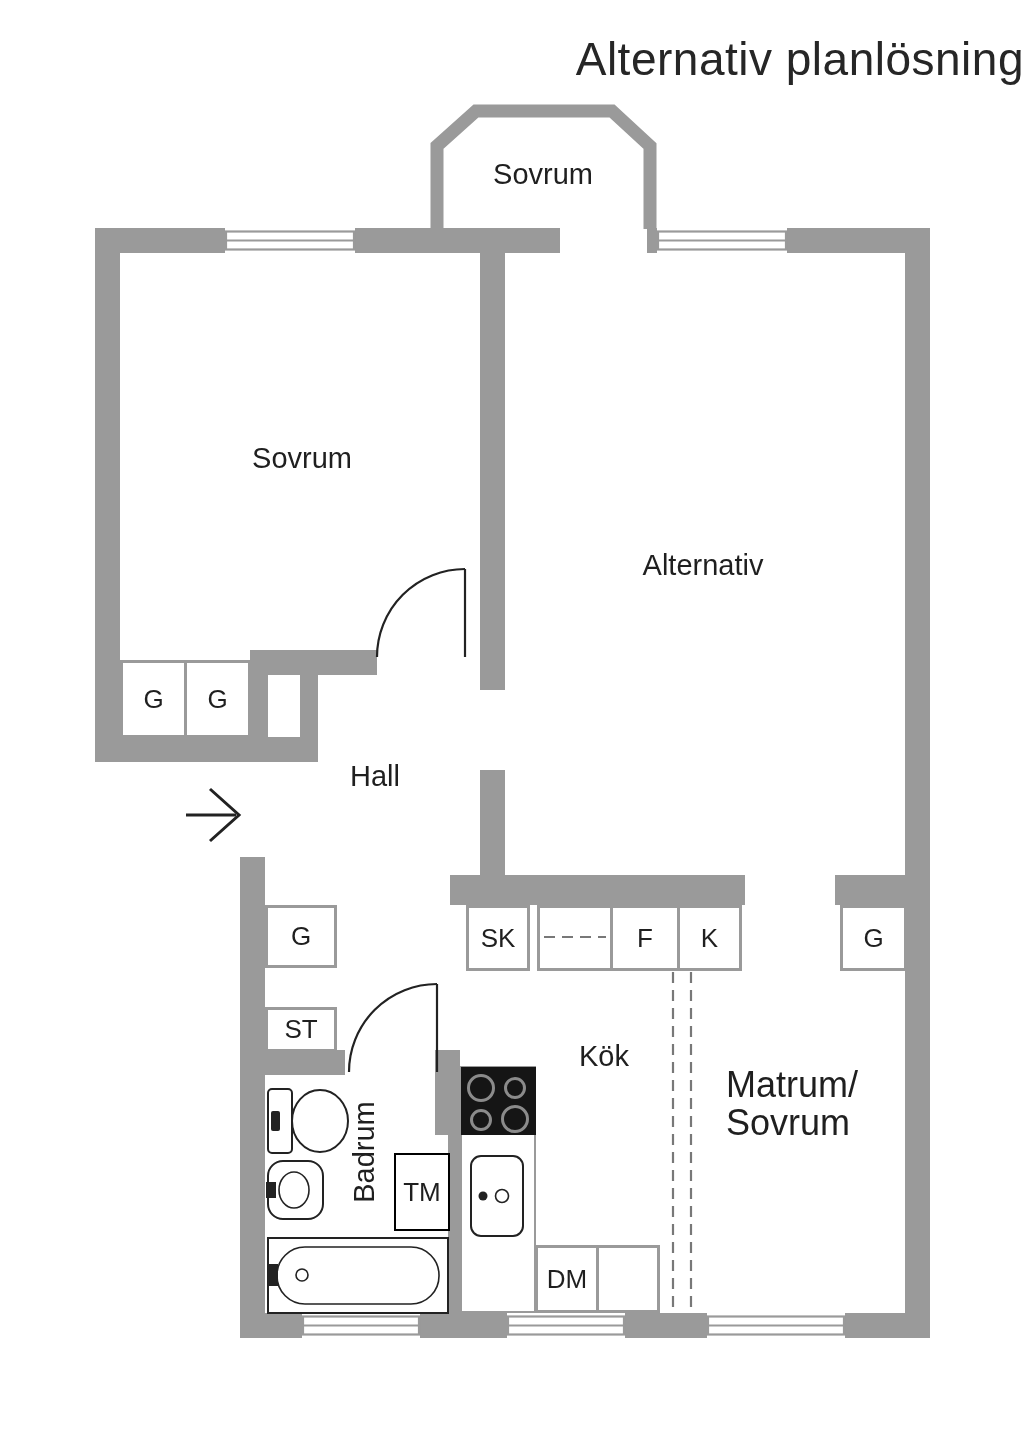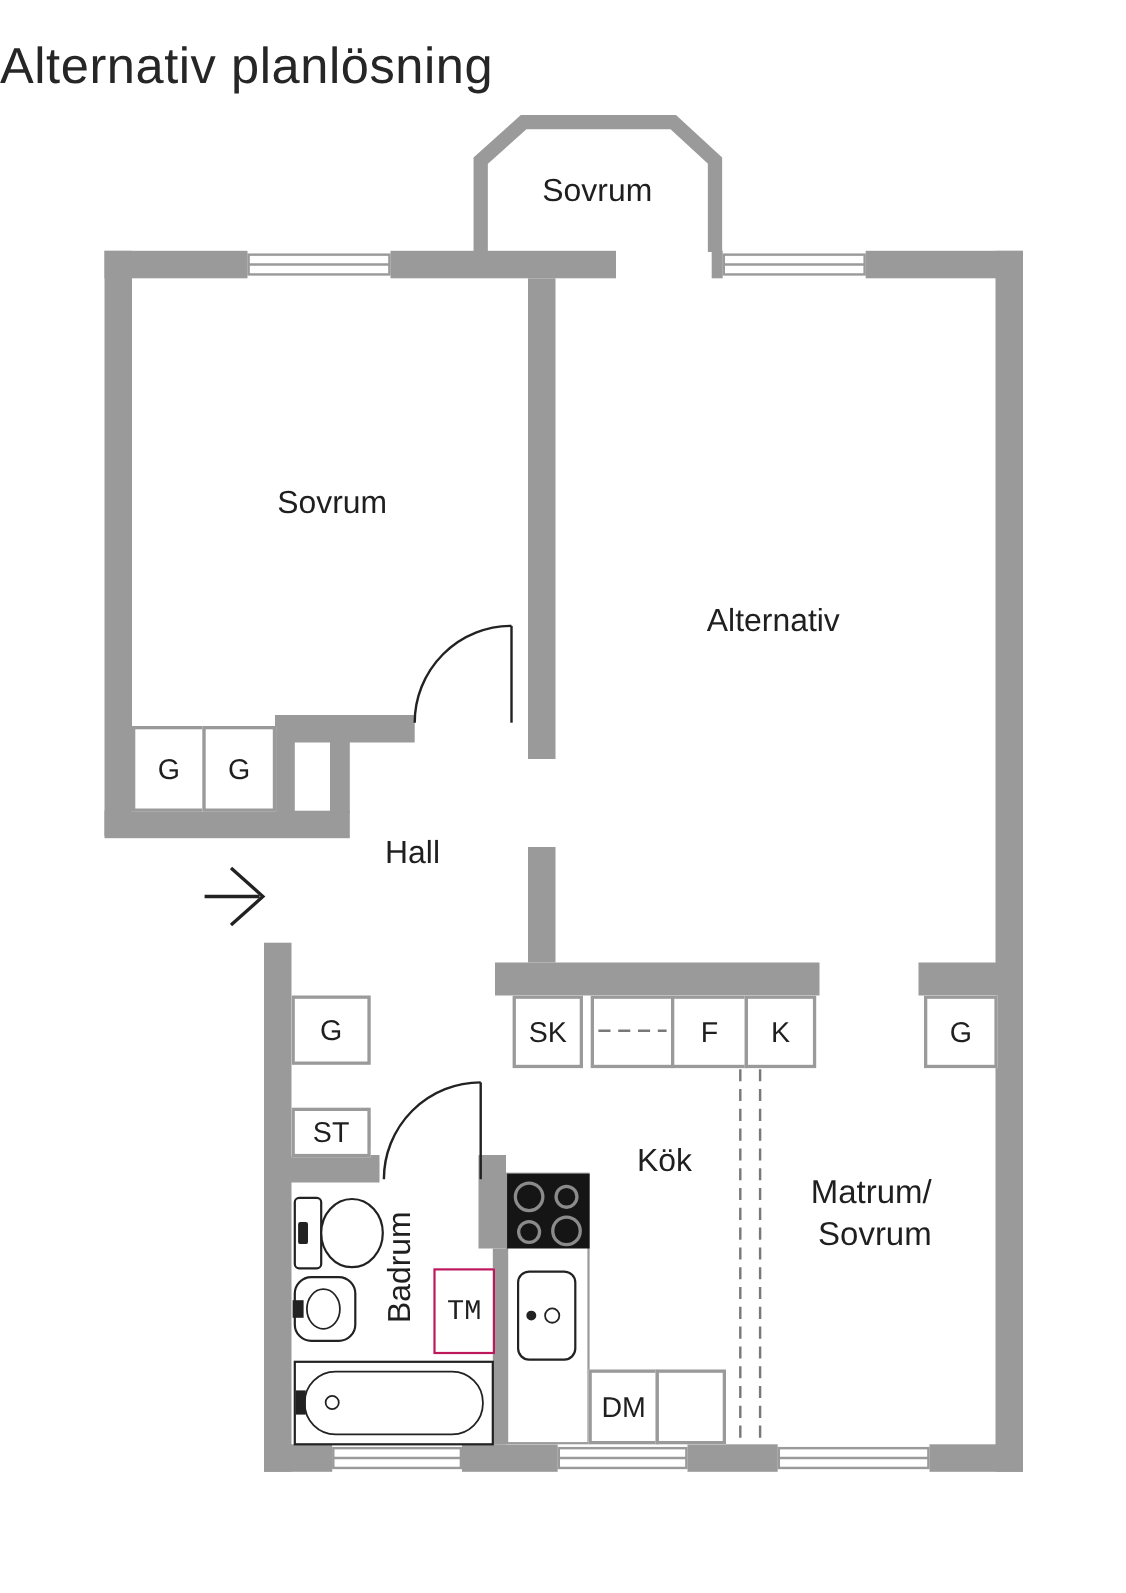--- a/index.html
+++ b/index.html
@@ -1,37 +1,37 @@
 <!DOCTYPE html>
 <html style="--wall: #9a9a9a; --ink: #1f1f1f; --line: #222222; --bg: #ffffff;"><head>
 <meta charset="utf-8">
 <style>
   :root{ --wall:#9a9a9a; --ink:#1f1f1f; --line:#222222; --bg:#ffffff; }
   html,body{margin:0;padding:0;}
   body{font-family:"Liberation Sans", sans-serif; background:#fff;}
   .page{position:relative;width:1024px;height:1448px;background:var(--bg);overflow:hidden;}
-  .title{position:absolute;left:0;right:13px;top:32px;text-align:left;font-size:46px;
+  .title{position:absolute;left:0;right:0;top:32px;text-align:right;font-size:46px;
          font-weight:500;color:#262626;letter-spacing:.5px;z-index:4;}
   .wall{position:absolute;background:var(--wall);z-index:1;}
   .cab{position:absolute;background:#fff;border:3px solid var(--wall);box-sizing:border-box;
        display:flex;align-items:center;justify-content:center;font-size:26px;color:var(--ink);z-index:2;}
-  .cab.thin{border:2px solid #be185d;font-family:Liberation Mono, monospace;}
+  .cab.thin{border:2px solid #000000;}
   .counter{position:absolute;left:460px;top:1066px;width:76px;height:247px;background:#fff;
            border:2px solid var(--wall);box-sizing:border-box;z-index:2;}
   .stove{position:absolute;left:461px;top:1067px;width:75px;height:68px;background:#151515;z-index:2;}
   .bu{position:absolute;border:3px solid #8b8b8b;border-radius:50%;box-sizing:border-box;}
   .bu1{left:6px;top:7px;width:28px;height:28px;}
   .bu2{left:43px;top:10px;width:22px;height:22px;}
   .bu3{left:9px;top:42px;width:22px;height:22px;}
   .bu4{left:40px;top:38px;width:28px;height:28px;}
   .rlabel{position:absolute;transform:translate(-50%,-50%);font-size:29px;color:var(--ink);
           white-space:nowrap;z-index:4;}
   .rlabel.vert{transform:translate(-50%,-50%) rotate(-90deg);}
-  .rblock{position:absolute;transform:translate(-50%,-50%);font-size:30px;color:var(--ink);
-          text-align:right;line-height:38px;z-index:4;}
+  .rblock{position:absolute;transform:translate(-50%,-50%);font-size:36px;color:var(--ink);
+          text-align:left;line-height:38px;z-index:4;}
   svg.overlay{position:absolute;left:0;top:0;z-index:3;pointer-events:none;}
   .wallstroke{stroke:var(--wall);}
 </style>
 </head>
 <body>
 
 <div class="page">
 
   <div class="title">Alternativ planlösning</div>
 

